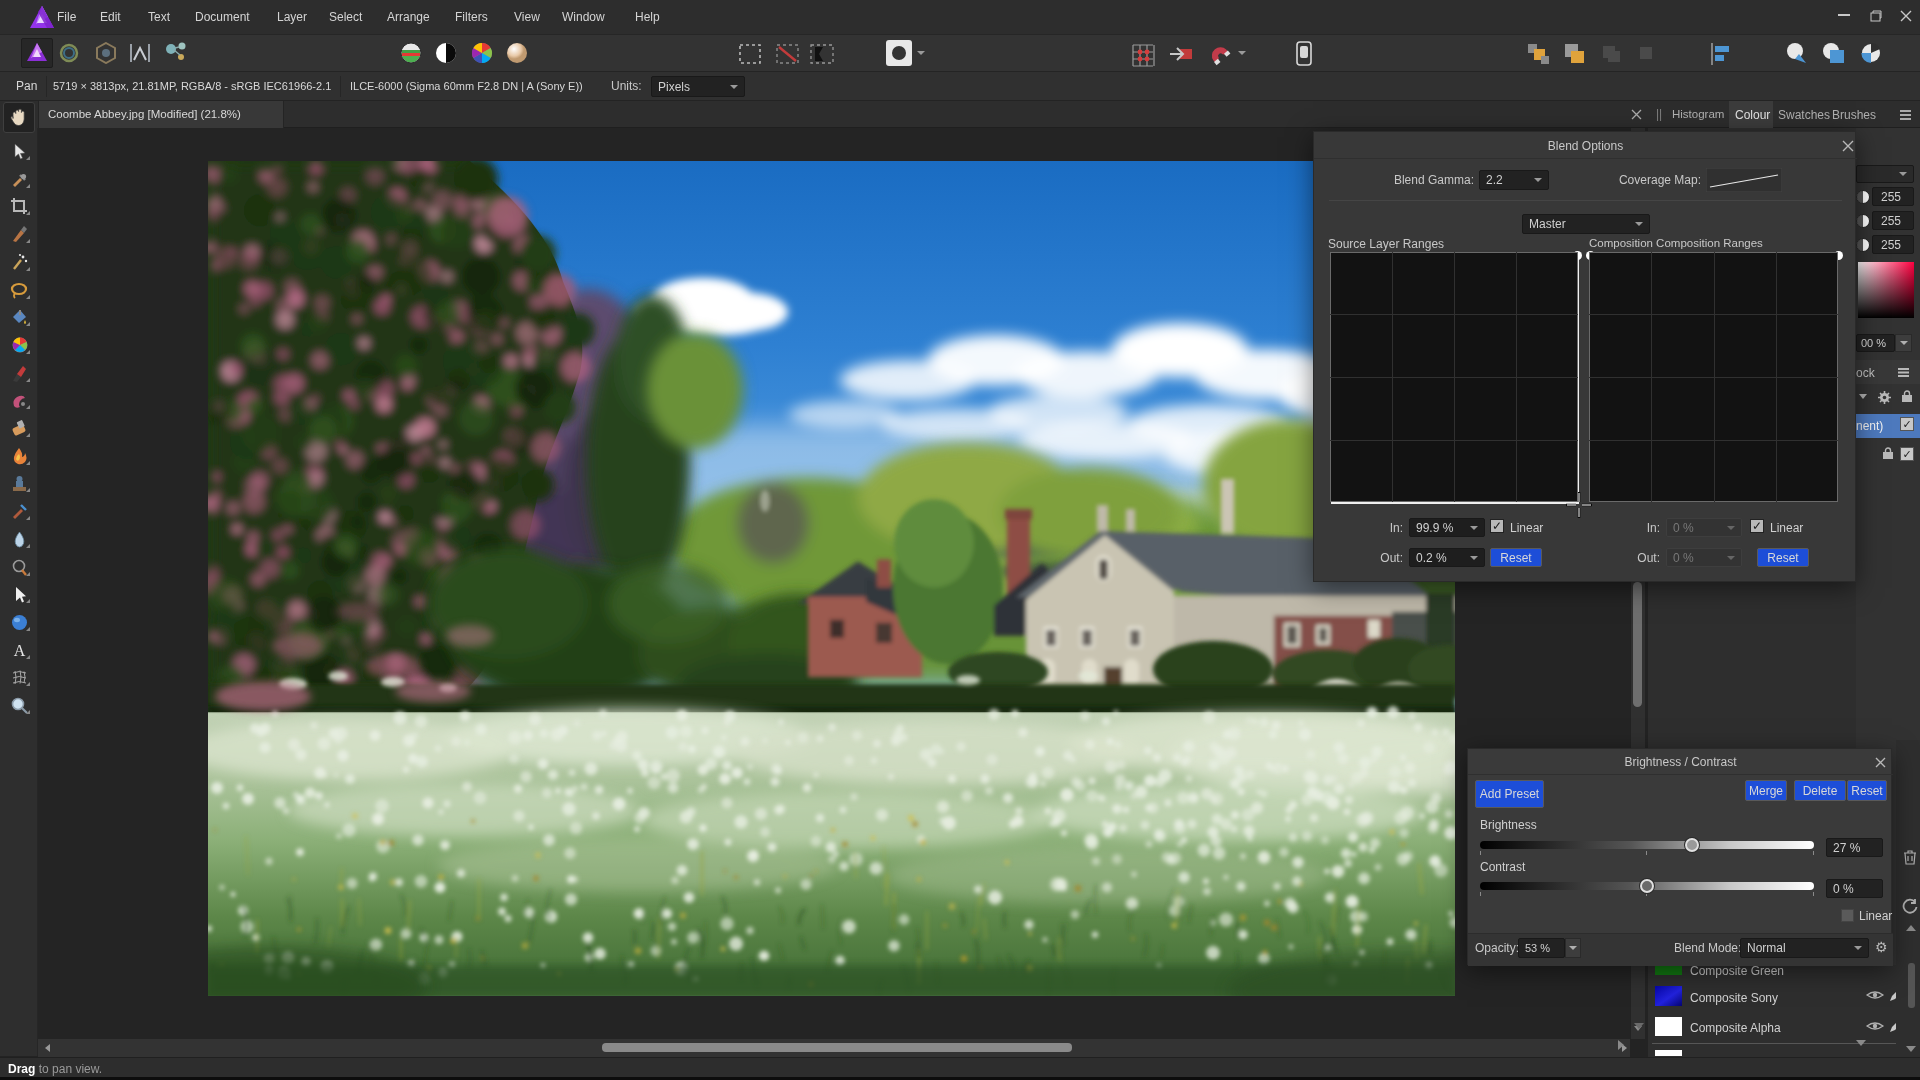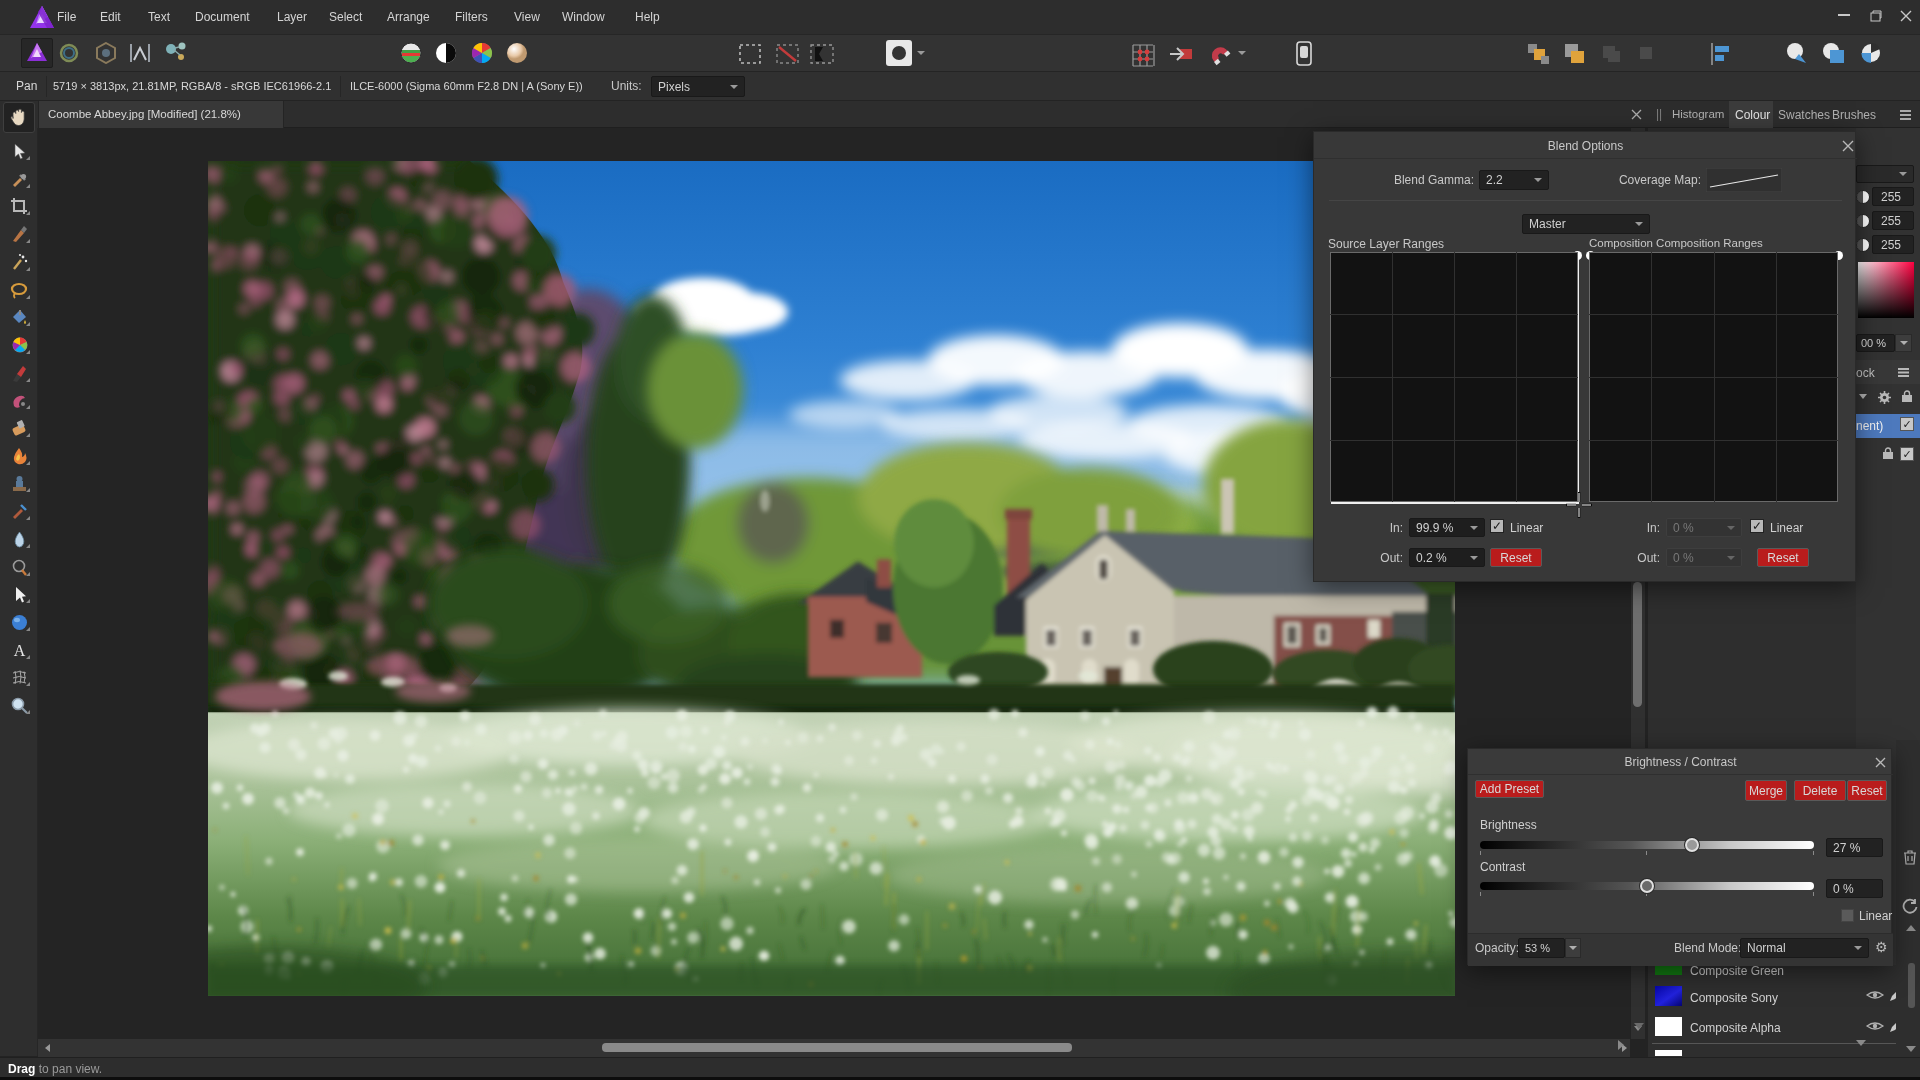--- a/index.html
+++ b/index.html
@@ -1,21 +1,21 @@
 <!DOCTYPE html>
 <html><head><meta charset="utf-8">
 <style>
  * { margin:0; padding:0; box-sizing:border-box; }
  html,body { width:1920px; height:1080px; overflow:hidden; background:#232323;
    font-family:"Liberation Sans", sans-serif; -webkit-font-smoothing:antialiased; }
  .abs { position:absolute; }
  .txt { color:#cfcfcf; font-size:12px; white-space:nowrap; }
  .dd { white-space:nowrap; background:#222222; border:1px solid #191919; border-radius:2px; color:#d0d0d0;
    font-size:12px; display:flex; align-items:center; padding:0 6px; justify-content:space-between; }
- .btn { background:#b91c1c; border:1px solid #5a5a5a; border-radius:2px; color:#d8d8d8;
+ .btn { background:#1d4ed8; border:1px solid #5a5a5a; border-radius:2px; color:#d8d8d8;
    font-size:12px; display:flex; align-items:center; justify-content:center; }
  .panel-title { color:#c8c8c8; font-size:12px; }
 </style></head>
 <body>
 
 <div class="abs" style="left:0;top:0;width:1920px;height:35px;background:#2d2d2d;border-bottom:1px solid #262626">
   <svg class="abs" style="left:28px;top:4px" width="28" height="28" viewBox="0 0 28 28">
     <path d="M14 2 L26 24 L2 24 Z" fill="#9333ea"></path>
     <path d="M14 2 L20 13 L8 20 Z" fill="#c084fc"></path>
     <path d="M14 10 L19 19 L9 19 Z" fill="#e9d5ff"></path>
@@ -1802,21 +1802,21 @@
 <div class="abs" style="left:1589px;top:377px;width:249px;height:1px;background:#303030"></div>
 <div class="abs" style="left:1776px;top:252px;width:1px;height:250px;background:#303030"></div>
 <div class="abs" style="left:1589px;top:440px;width:249px;height:1px;background:#303030"></div>
 
 <div class="abs" style="left:1467px;top:748px;width:425px;height:217px;background:#3a3a3a;border:1px solid #2a2a2a;box-shadow:0 6px 24px rgba(0,0,0,0.5)">
   <div class="abs" style="left:0;top:0;width:425px;height:26px;border-bottom:1px solid #2f2f2f"></div>
   <div class="abs panel-title" style="left:0;top:6px;width:425px;text-align:center">Brightness / Contrast</div>
   <svg class="abs" style="left:406px;top:7px" width="13" height="13">
       <path d="M2 2 L11 11 M11 2 L2 11" stroke="#b8b8b8" stroke-width="1.4"></path>
     </svg>
-  <div class="btn abs" style="left:7px;top:31px;width:69px;height:18px">Add Preset</div>
+  <div class="btn abs" style="left:7px;top:31px;width:69px;height:28px">Add Preset</div>
   <div class="btn abs" style="left:277px;top:31px;width:42px;height:21px">Merge</div>
   <div class="btn abs" style="left:326px;top:31px;width:52px;height:21px">Delete</div>
   <div class="btn abs" style="left:379px;top:31px;width:40px;height:21px">Reset</div>
   <div class="abs txt" style="left:12px;top:69px;color:#d0d0d0">Brightness</div>
   <div class="abs" style="left:12px;top:92px;width:334px;height:8px;border-radius:4px;background:linear-gradient(to right,#000 0%,#555 45%,#c8c8c8 75%,#fff 100%)"></div>
   <div class="abs" style="left:12px;top:102px;width:1px;height:4px;background:#8a8a8a"></div>
   <div class="abs" style="left:178px;top:102px;width:1px;height:4px;background:#8a8a8a"></div>
   <div class="abs" style="left:345px;top:102px;width:1px;height:4px;background:#8a8a8a"></div>
   <div class="abs" style="left:217px;top:89px;width:14px;height:14px;border-radius:50%;background:#9a9a9a;border:2px solid #e0e0e0;box-shadow:0 0 0 1px #2a2a2a"></div>
   <div class="abs dd" style="left:358px;top:89px;width:57px;height:19px;justify-content:flex-start">27 %</div>

